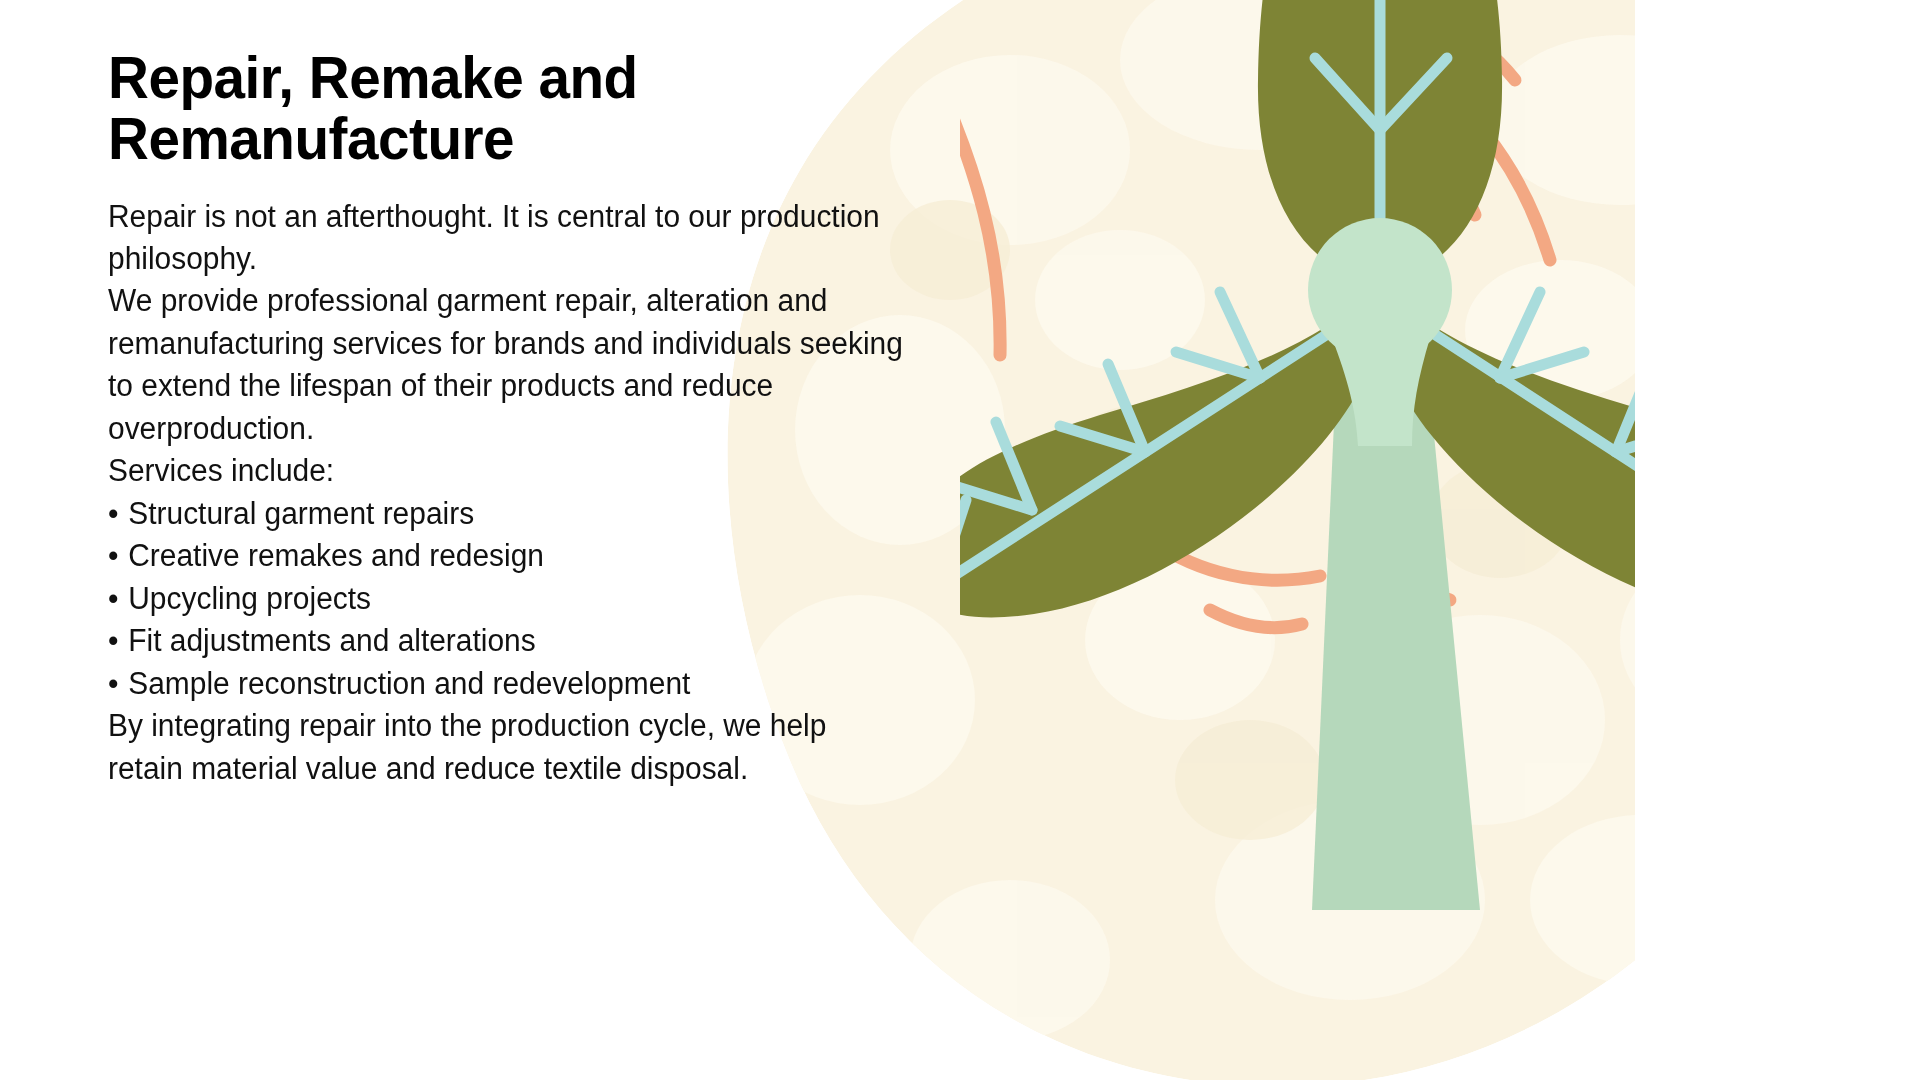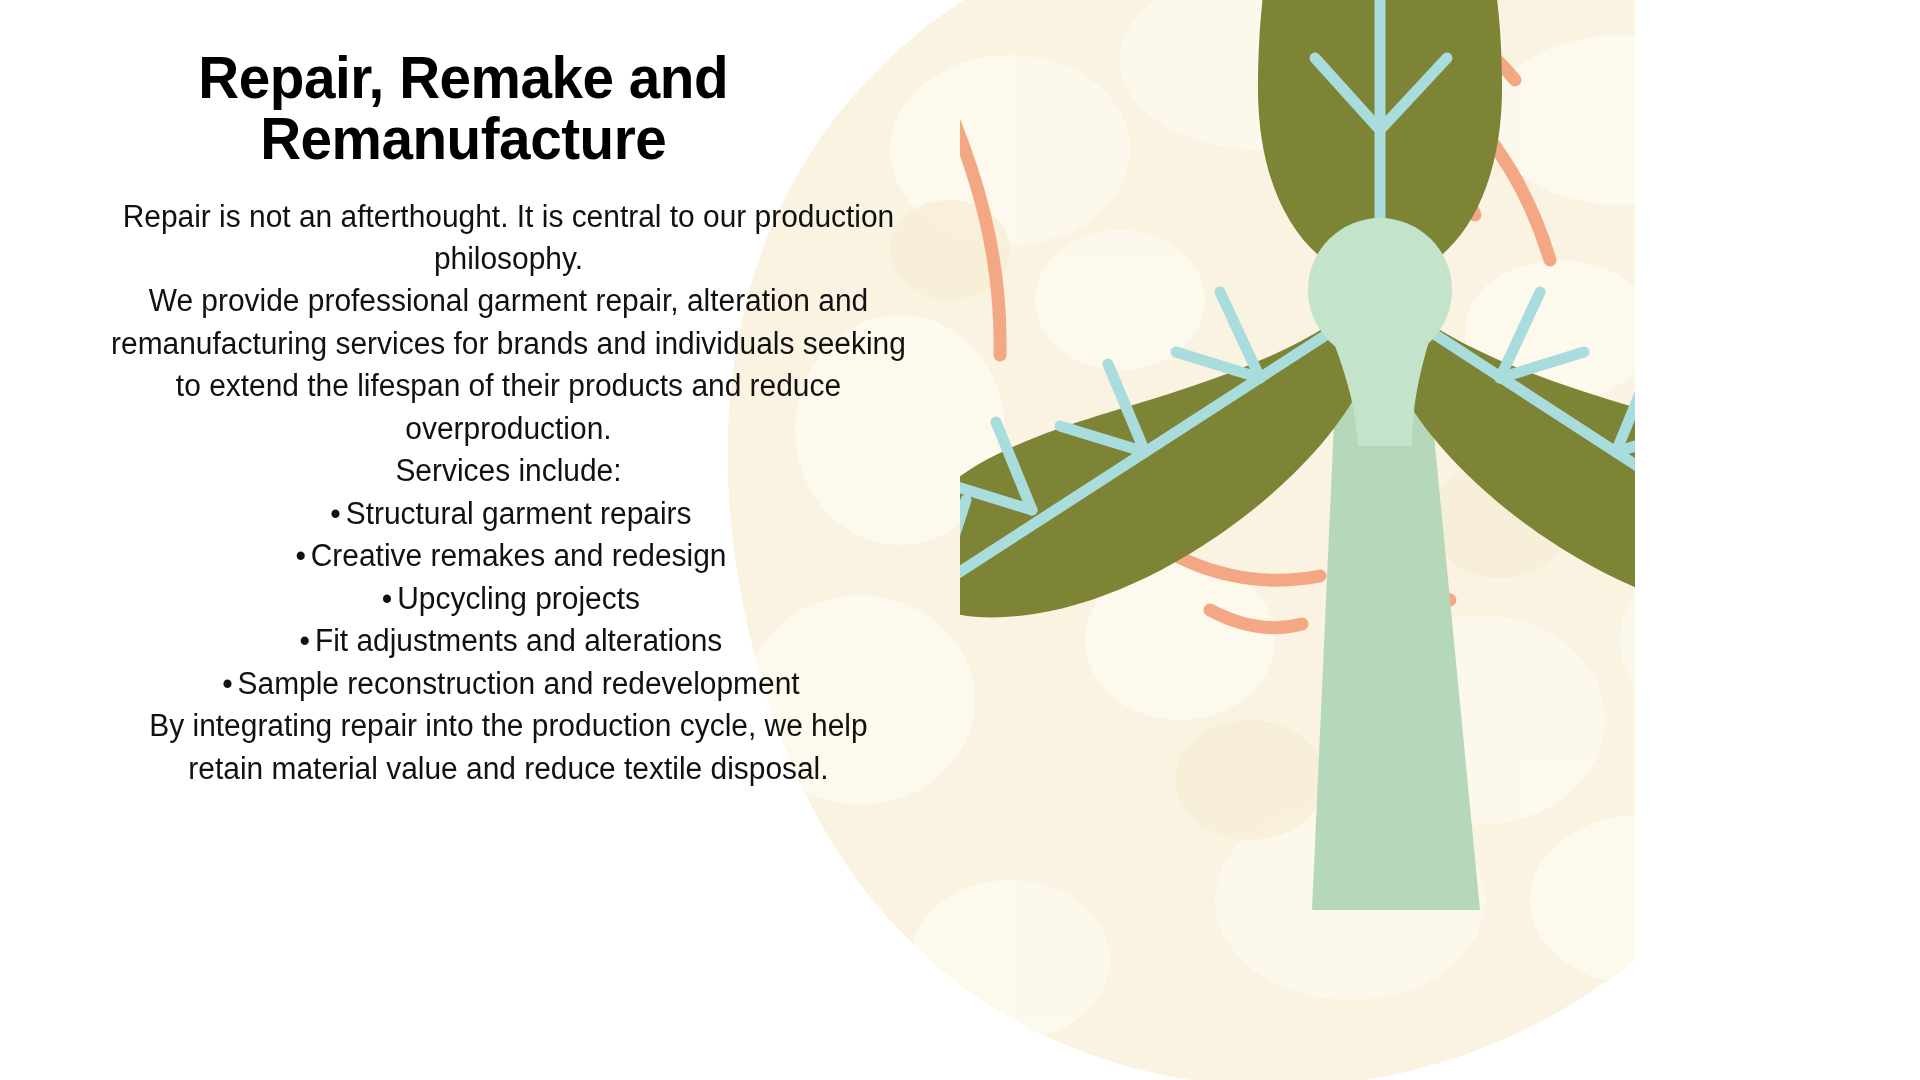--- a/index.html
+++ b/index.html
@@ -14,21 +14,20 @@
     overflow: hidden;
     font-family: "Liberation Sans", sans-serif;
   }
 
   #slide {
     position: relative;
     width: 1635px;
     height: 1080px;
     background: #ffffff;
     overflow: hidden;
-    text-align: center;
   }
 
   
   #bg-art {
     position: absolute;
     inset: 0;
     width: 1920px;
     height: 1080px;
     pointer-events: none;
   }

